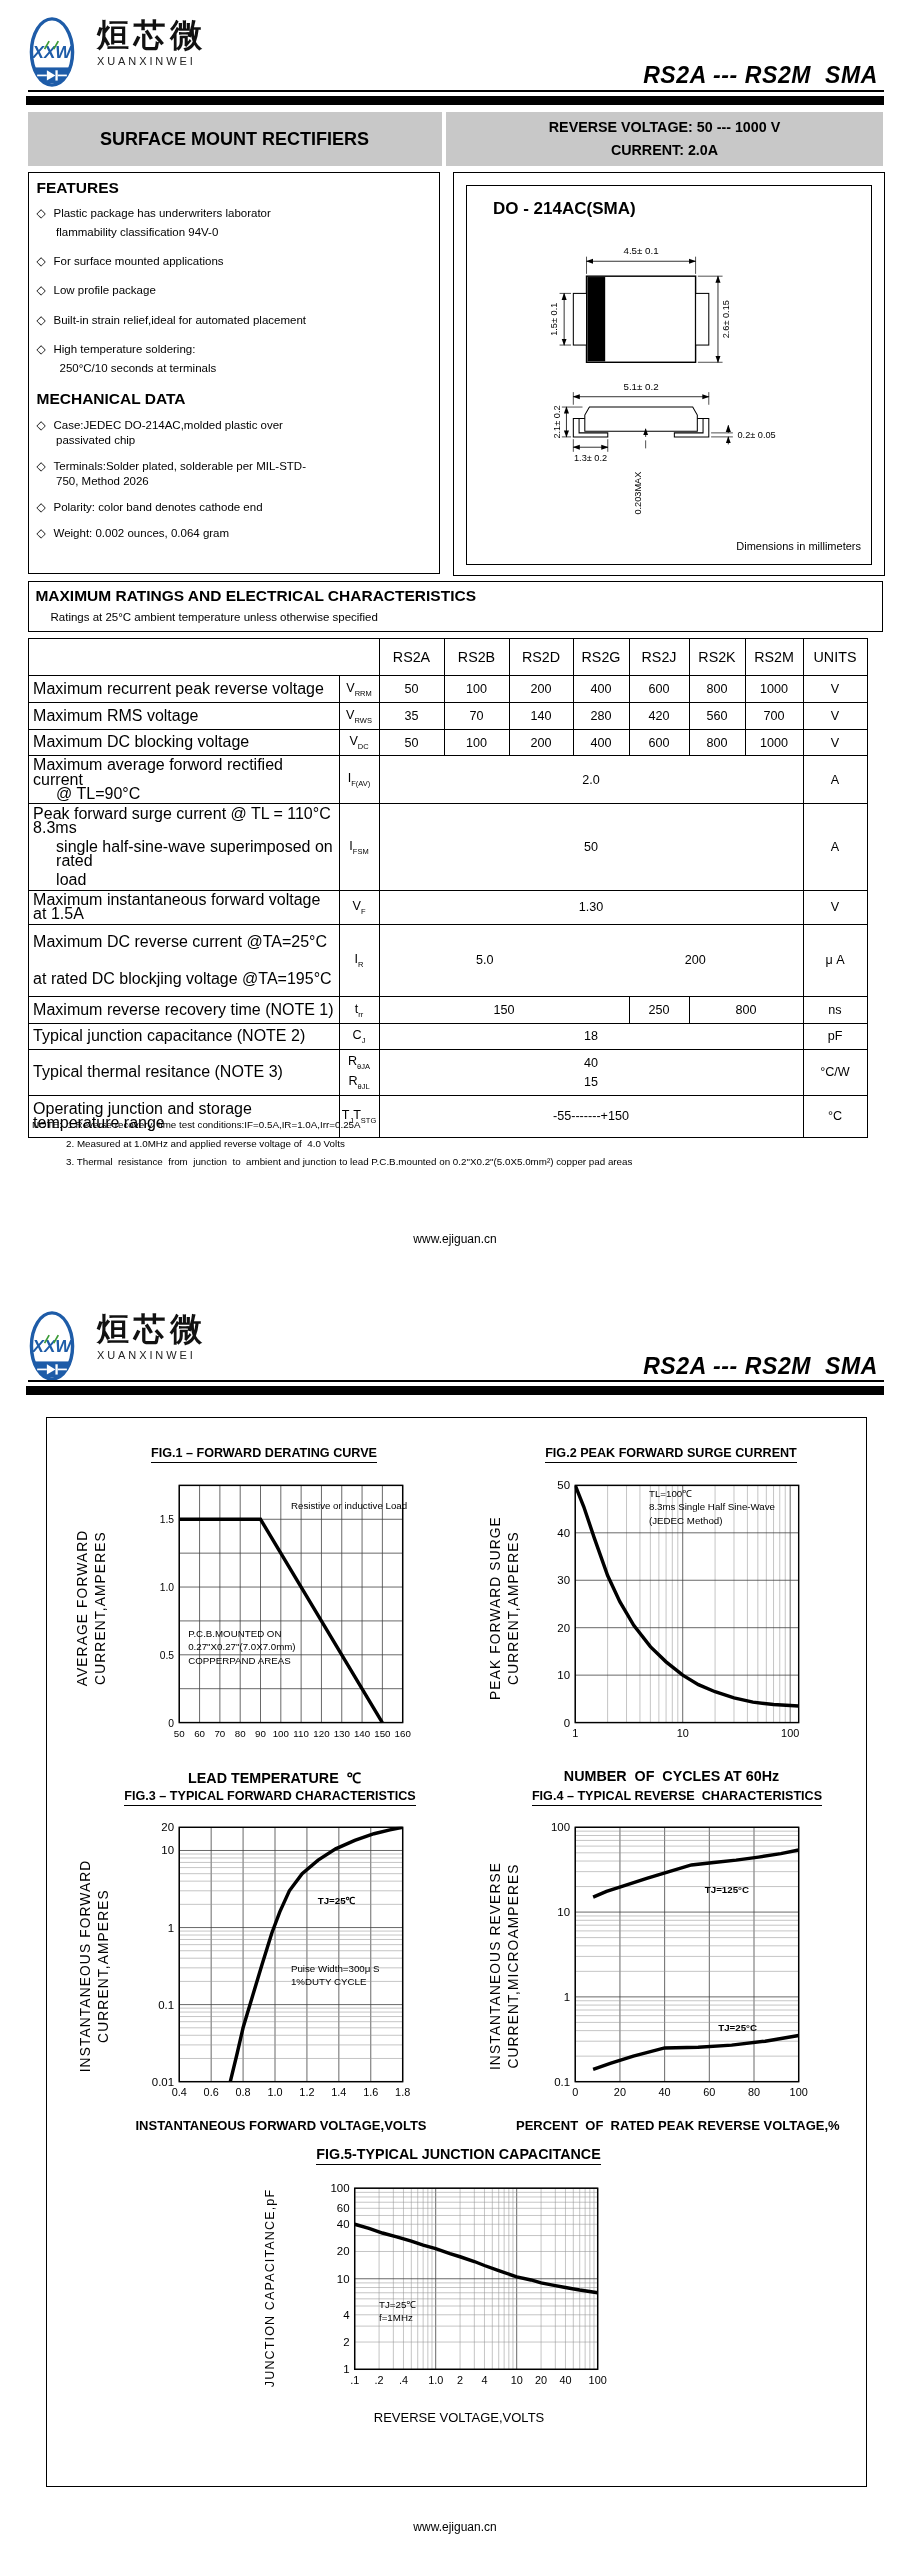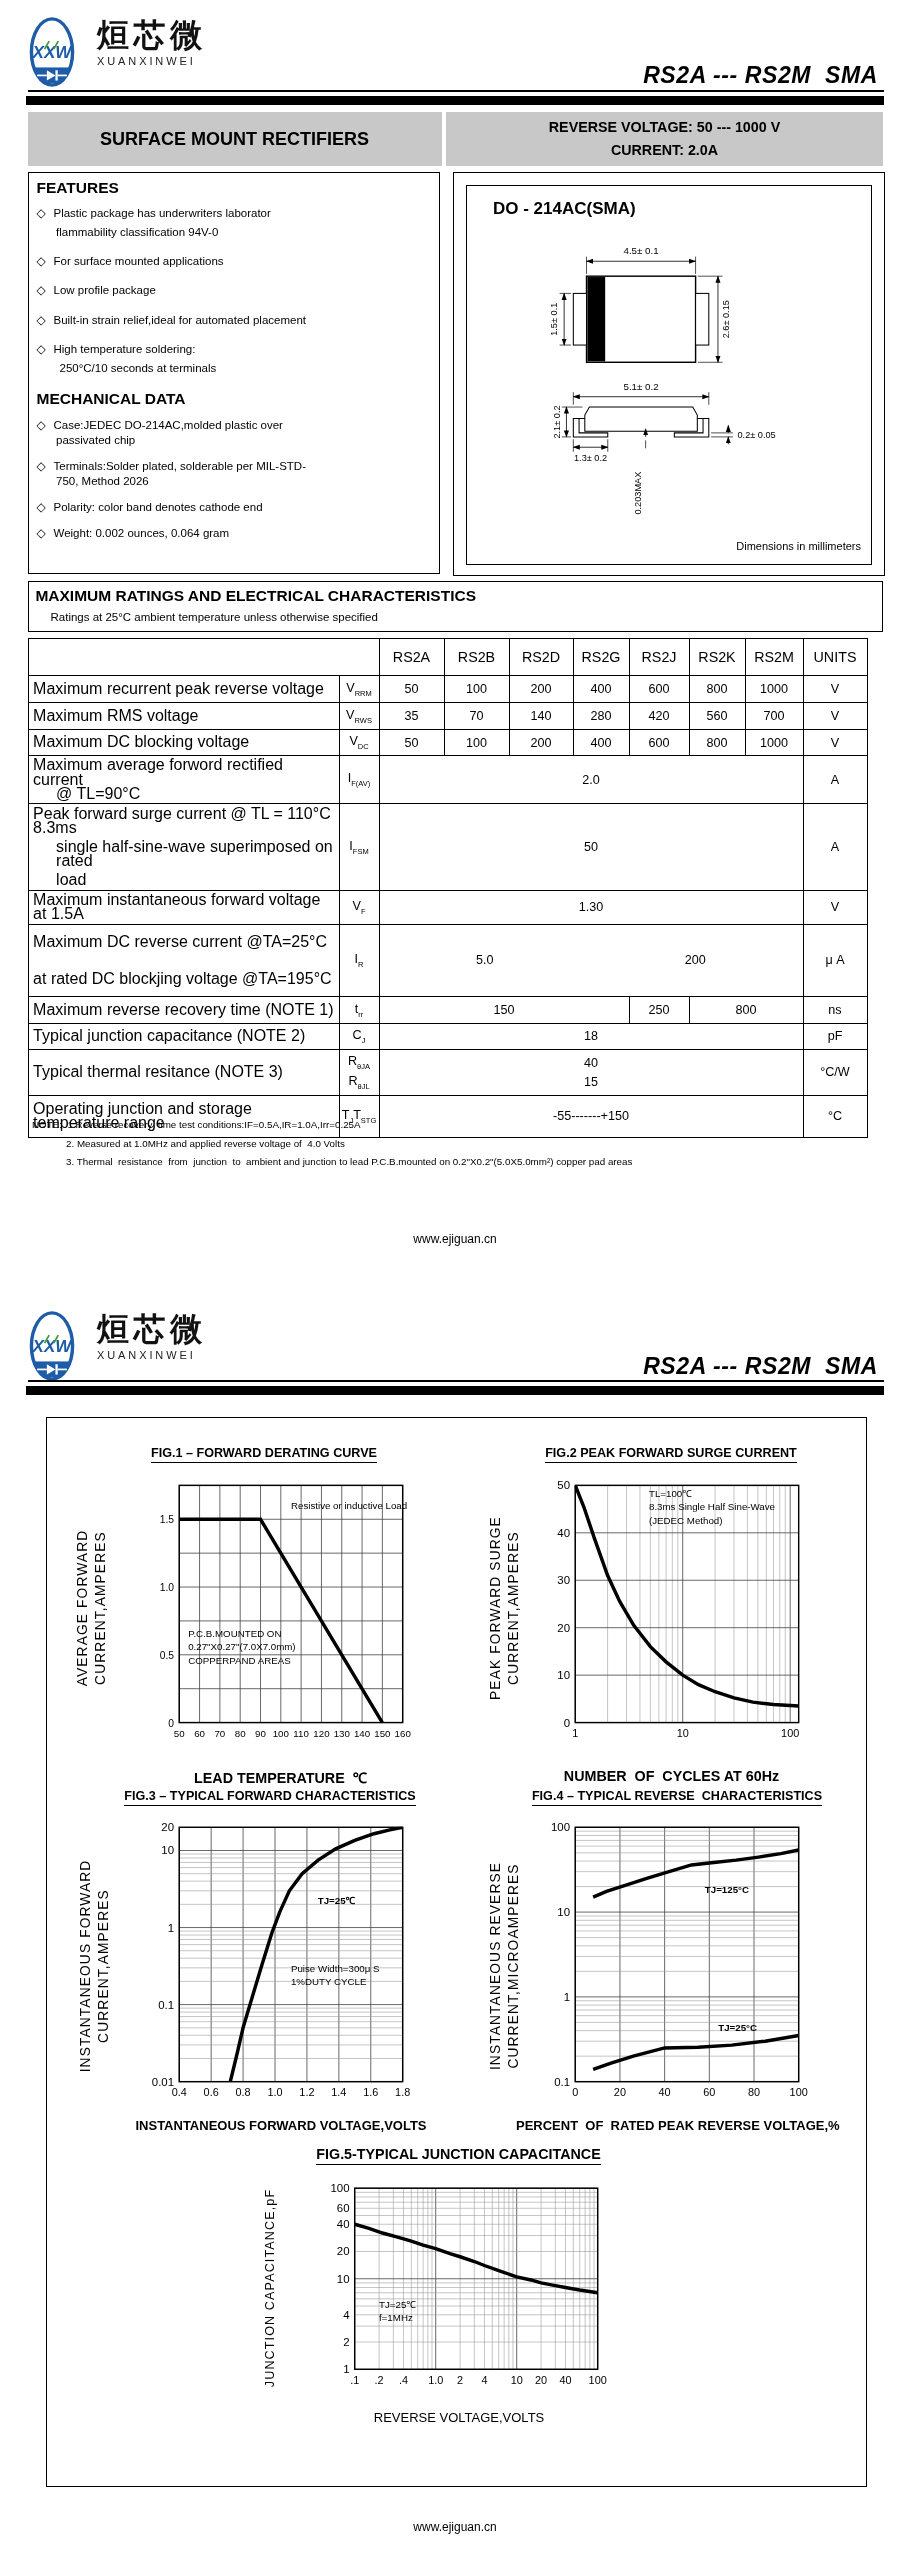--- a/index.html
+++ b/index.html
@@ -415,21 +415,21 @@
         <text x="63" y="80.14285714285717" font-size="18" text-anchor="end" font-family="Liberation Sans, sans-serif">1.5</text>
         <clipPath id="clip0">
           <rect x="71" y="13" width="392" height="416"></rect>
         </clipPath>
         <path d="M72.0 73.1 L213.8 73.1 L426.5 428.0" fill="none" stroke="#000" stroke-width="6" clip-path="url(#clip0)"></path>
         <text x="267" y="55.400000000000006" font-size="17" text-anchor="start" font-family="Liberation Sans, sans-serif">Resistive or inductive Load</text>
         <text x="87.6" y="278.96" font-size="17" text-anchor="start" font-family="Liberation Sans, sans-serif">P.C.B.MOUNTED ON</text>
         <text x="87.6" y="301.96" font-size="17" text-anchor="start" font-family="Liberation Sans, sans-serif">0.27"X0.27"(7.0X7.0mm)</text>
         <text x="87.6" y="324.96" font-size="17" text-anchor="start" font-family="Liberation Sans, sans-serif">COPPERPAND AREAS</text>
       </svg></div>
-  <div class="xlab" style="left:143px;top:1768px;width:275px">LEAD TEMPERATURE  ℃</div>
+  <div class="xlab" style="left:137px;top:1768px;width:275px">LEAD TEMPERATURE  ℃</div>
 
   <div class="fig-title-wrap" style="left:499px;top:1446px;width:344px">
     <span class="fig-title">FIG.2 PEAK FORWARD SURGE CURRENT</span>
   </div>
   <div class="ylab" style="left:384px;top:1590px">
     <div>PEAK FORWARD SURGE</div>
       <div>CURRENT,AMPERES</div>
   </div>
   <div class="chart" style="left:534px;top:1477px"><svg width="275" height="270" viewBox="0 0 480 470">
         <line x1="72" y1="14" x2="72" y2="428" stroke="#444" stroke-width="1.4"></line>

